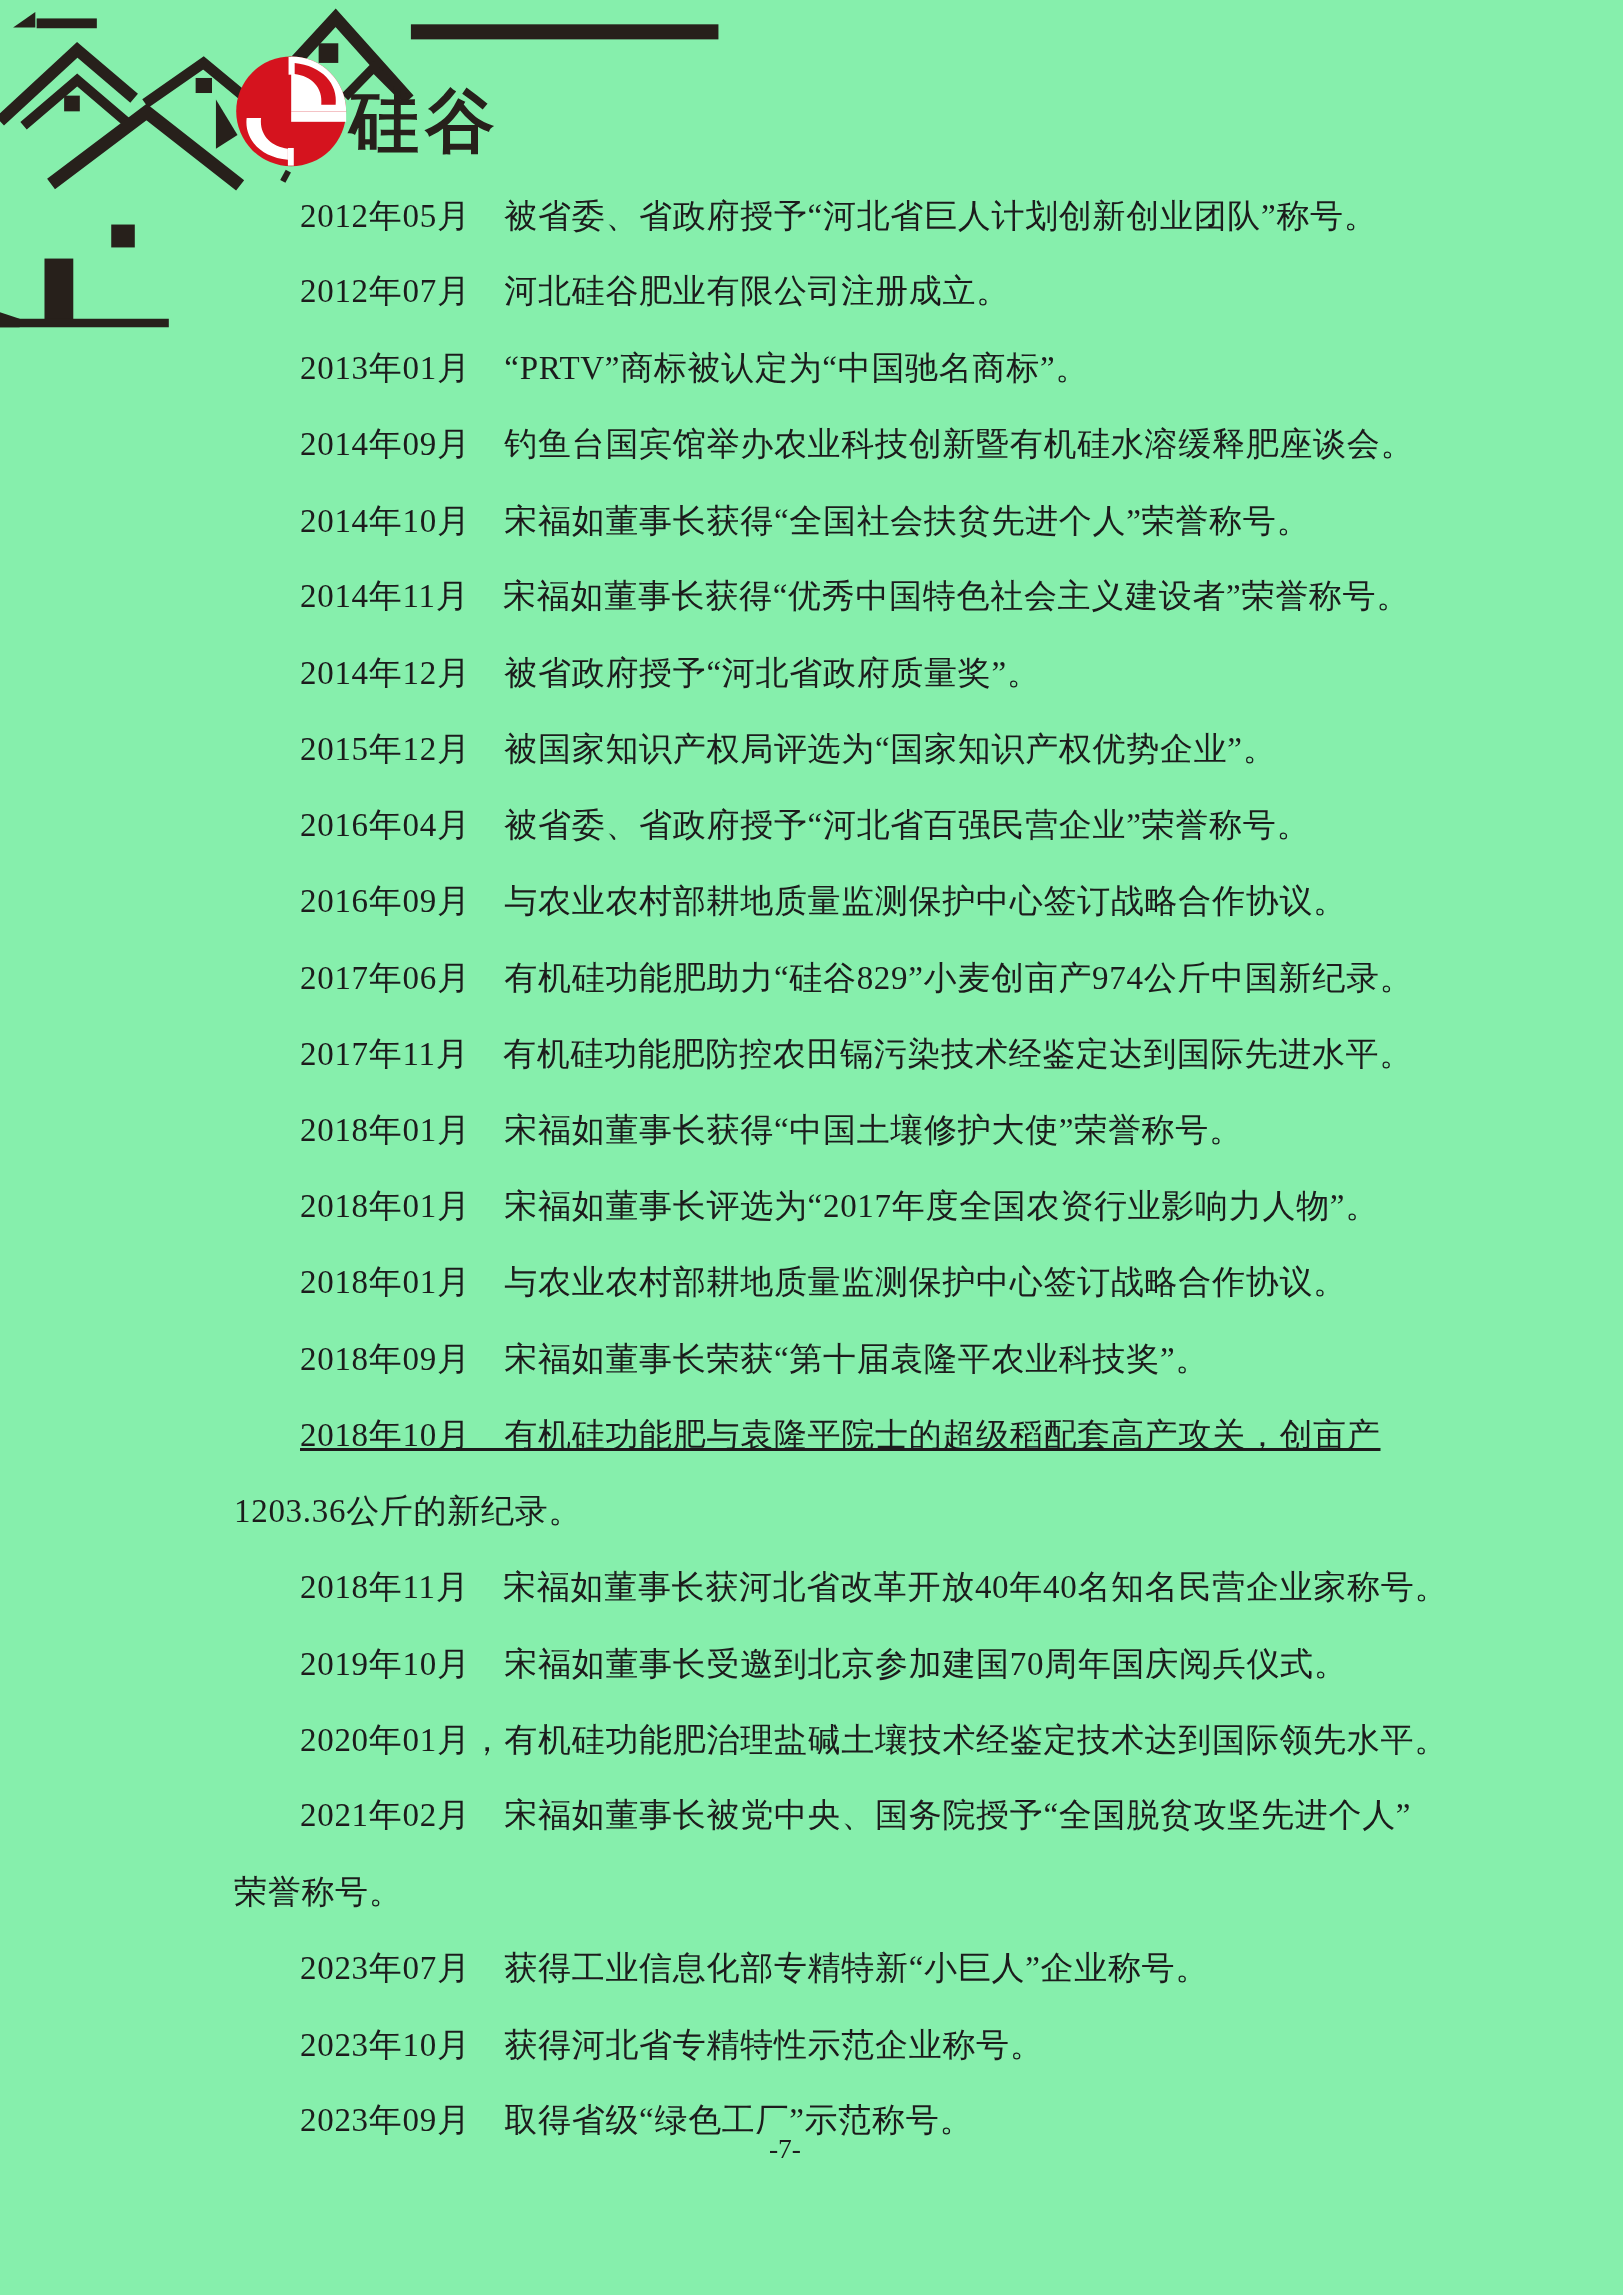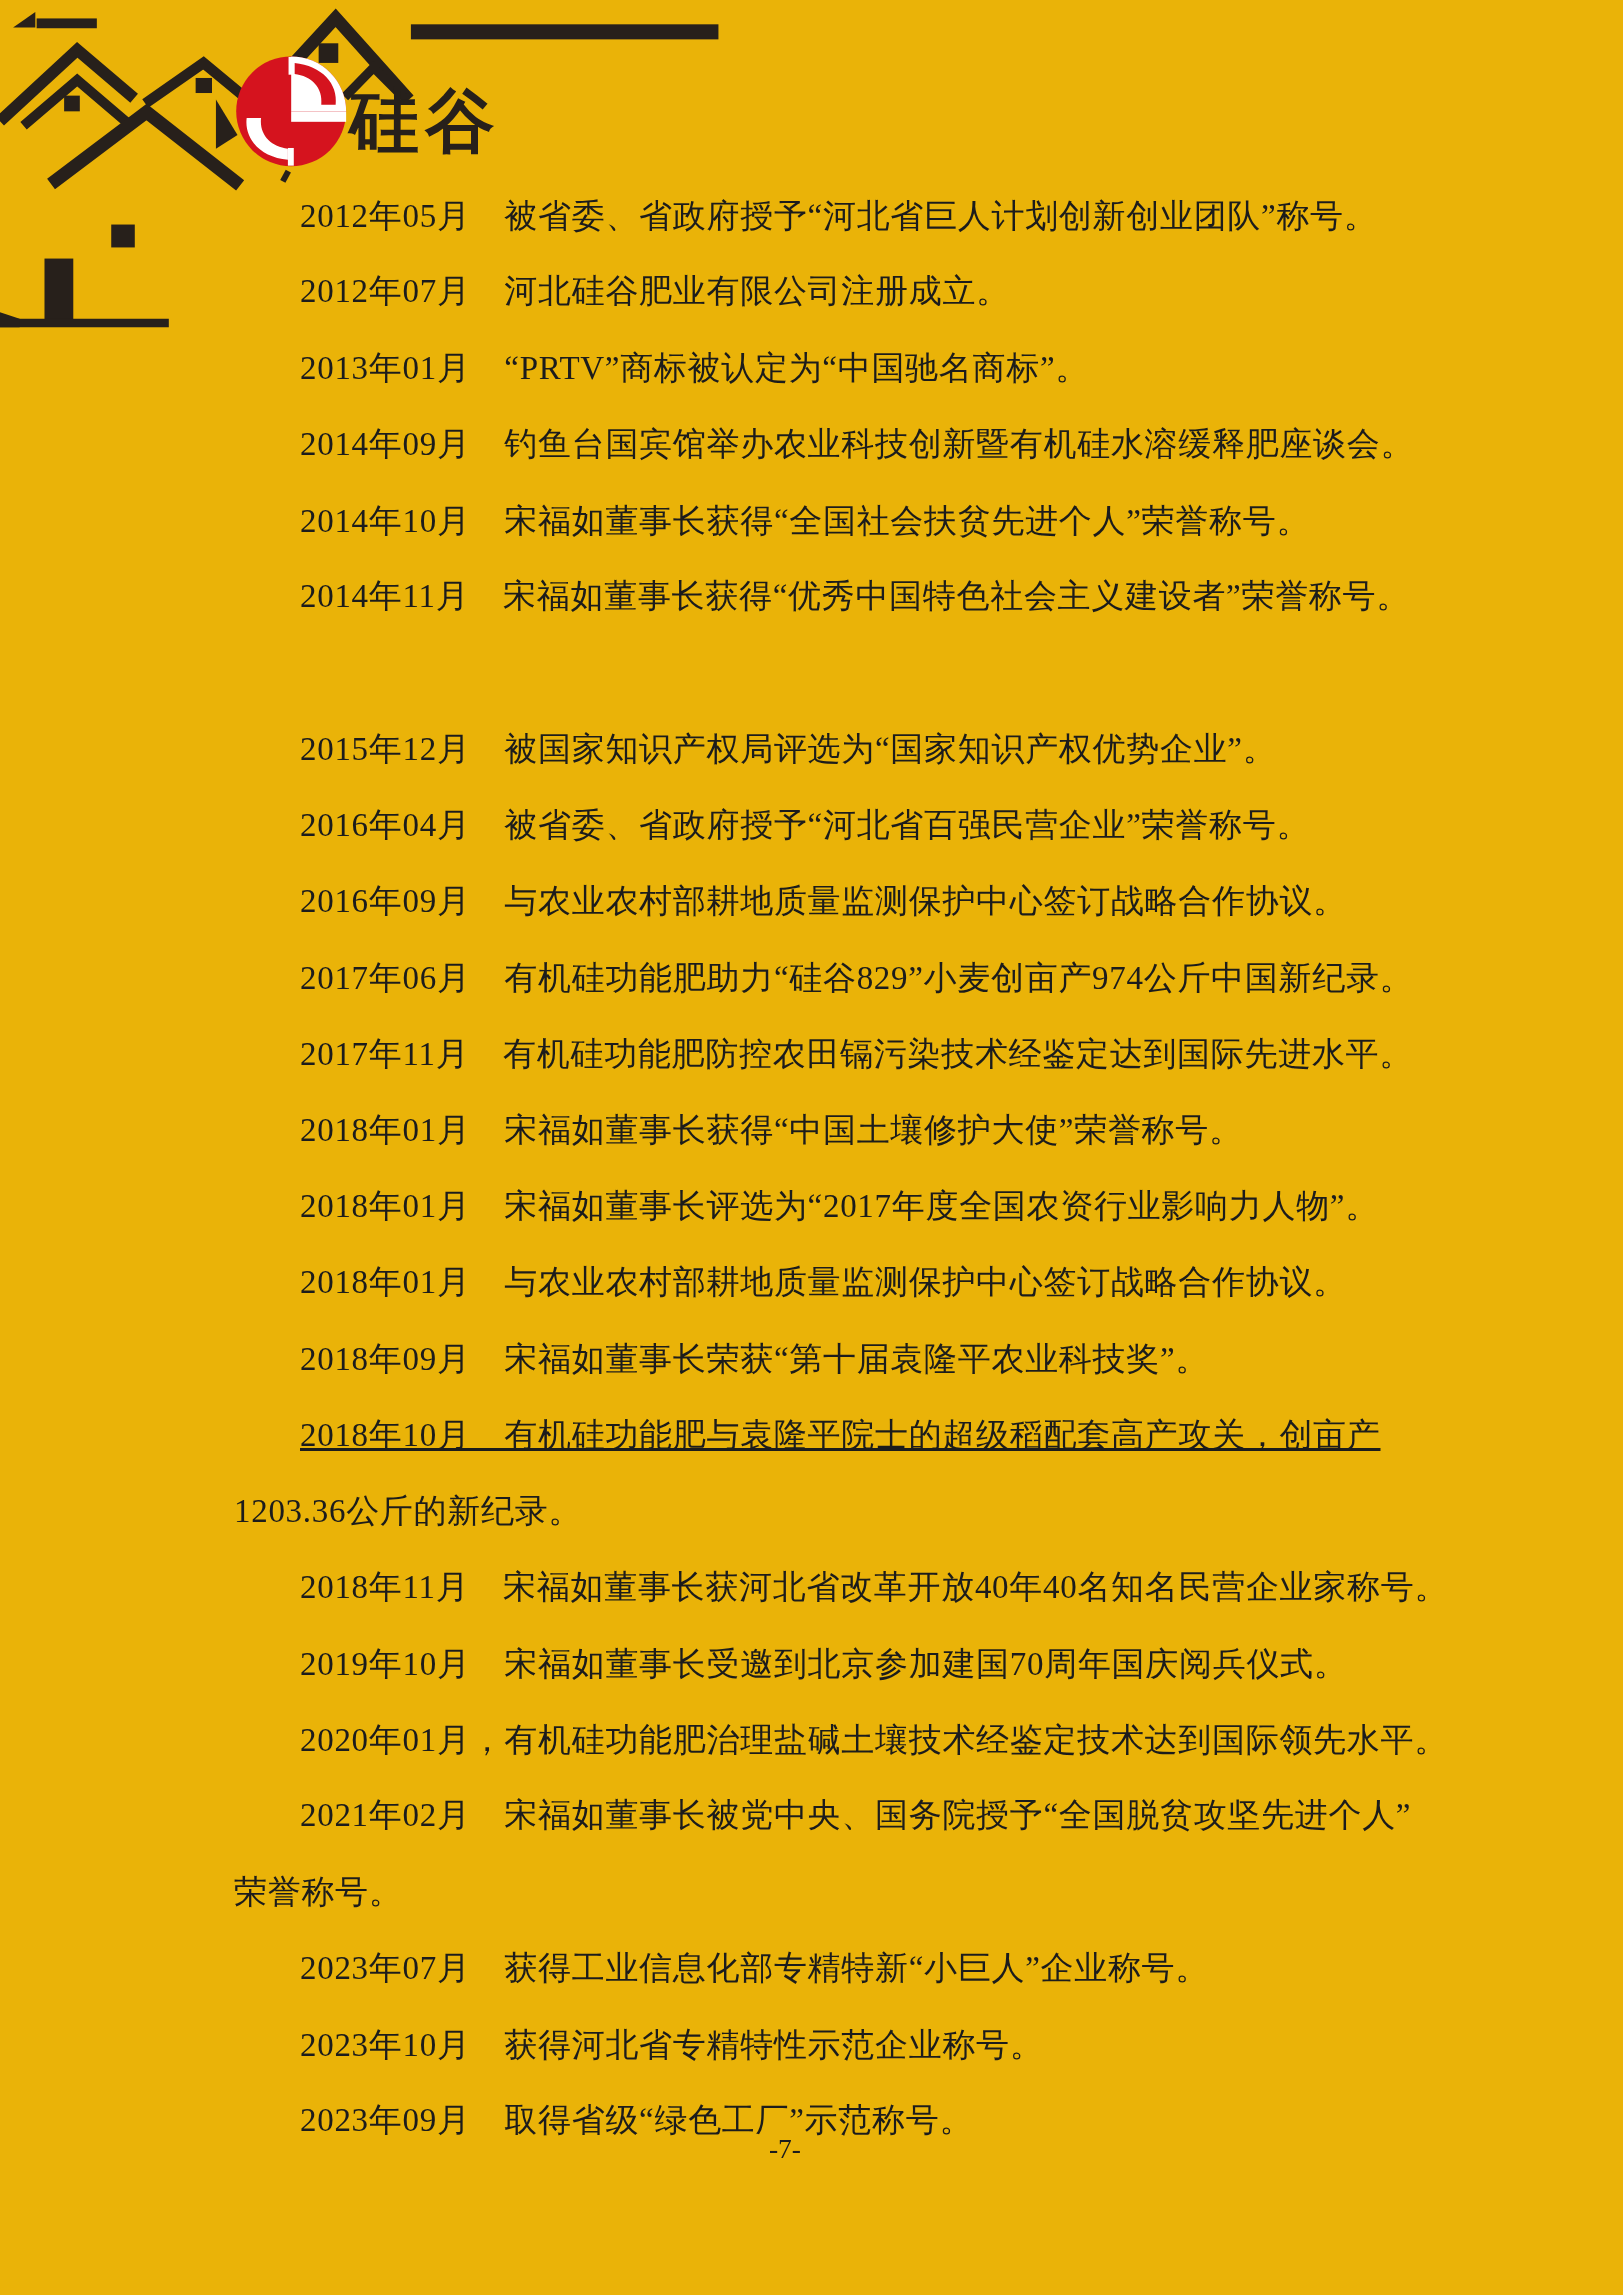--- a/index.html
+++ b/index.html
@@ -1,19 +1,19 @@
 <!DOCTYPE html>
 <html style="font-size:10.5px"><head>
 <meta charset="utf-8">
 <style>
   html,body{margin:0;padding:0;background:#9a9a9a;}
   .page{
     position:relative;
     width:1623px;height:2295px;
-    background:#eab308;
+    background:#86efac;
     overflow:hidden;
     font-family:"Liberation Serif","DejaVu Serif",serif;
     color:#1c1c1c;
   }
   .logo{position:absolute;left:0;top:0;}
   .text-layer{position:absolute;left:0;top:0;width:100%;height:100%;padding-left:45px;}
   .tl-line{
     position:absolute;
     font-size:33px;
     line-height:33px;
@@ -85,20 +85,21 @@
     <text class="wordmark" x="534" y="222" font-size="106" letter-spacing="10" fill="#27201b">硅谷</text>
   </svg>
 
   <div class="text-layer" id="text-layer">
       <div class="tl-line entry" style="top: 200px;">2012年05月　被省委、省政府授予“河北省巨人计划创新创业团队”称号。</div>
       <div class="tl-line entry" style="top: 275px;">2012年07月　河北硅谷肥业有限公司注册成立。</div>
       <div class="tl-line entry" style="top: 352px;">2013年01月　“PRTV”商标被认定为“中国驰名商标”。</div>
       <div class="tl-line entry" style="top: 428px;">2014年09月　钓鱼台国宾馆举办农业科技创新暨有机硅水溶缓释肥座谈会。</div>
       <div class="tl-line entry" style="top: 505px;">2014年10月　宋福如董事长获得“全国社会扶贫先进个人”荣誉称号。</div>
       <div class="tl-line entry" style="top: 580px;">2014年11月　宋福如董事长获得“优秀中国特色社会主义建设者”荣誉称号。</div>
+      <div class="tl-line entry" style="top: 657px;">2014年12月　被省政府授予“河北省政府质量奖”。</div>
       <div class="tl-line entry" style="top: 733px;">2015年12月　被国家知识产权局评选为“国家知识产权优势企业”。</div>
       <div class="tl-line entry" style="top: 809px;">2016年04月　被省委、省政府授予“河北省百强民营企业”荣誉称号。</div>
       <div class="tl-line entry" style="top: 885px;">2016年09月　与农业农村部耕地质量监测保护中心签订战略合作协议。</div>
       <div class="tl-line entry" style="top: 962px;">2017年06月　有机硅功能肥助力“硅谷829”小麦创亩产974公斤中国新纪录。</div>
       <div class="tl-line entry" style="top: 1038px;">2017年11月　有机硅功能肥防控农田镉污染技术经鉴定达到国际先进水平。</div>
       <div class="tl-line entry" style="top: 1114px;">2018年01月　宋福如董事长获得“中国土壤修护大使”荣誉称号。</div>
       <div class="tl-line entry" style="top: 1190px;">2018年01月　宋福如董事长评选为“2017年度全国农资行业影响力人物”。</div>
       <div class="tl-line entry" style="top: 1266px;">2018年01月　与农业农村部耕地质量监测保护中心签订战略合作协议。</div>
       <div class="tl-line entry" style="top: 1343px;">2018年09月　宋福如董事长荣获“第十届袁隆平农业科技奖”。</div>
       <div class="tl-line entry" style="top: 1419px; text-decoration: underline;">2018年10月　有机硅功能肥与袁隆平院士的超级稻配套高产攻关，创亩产</div>

